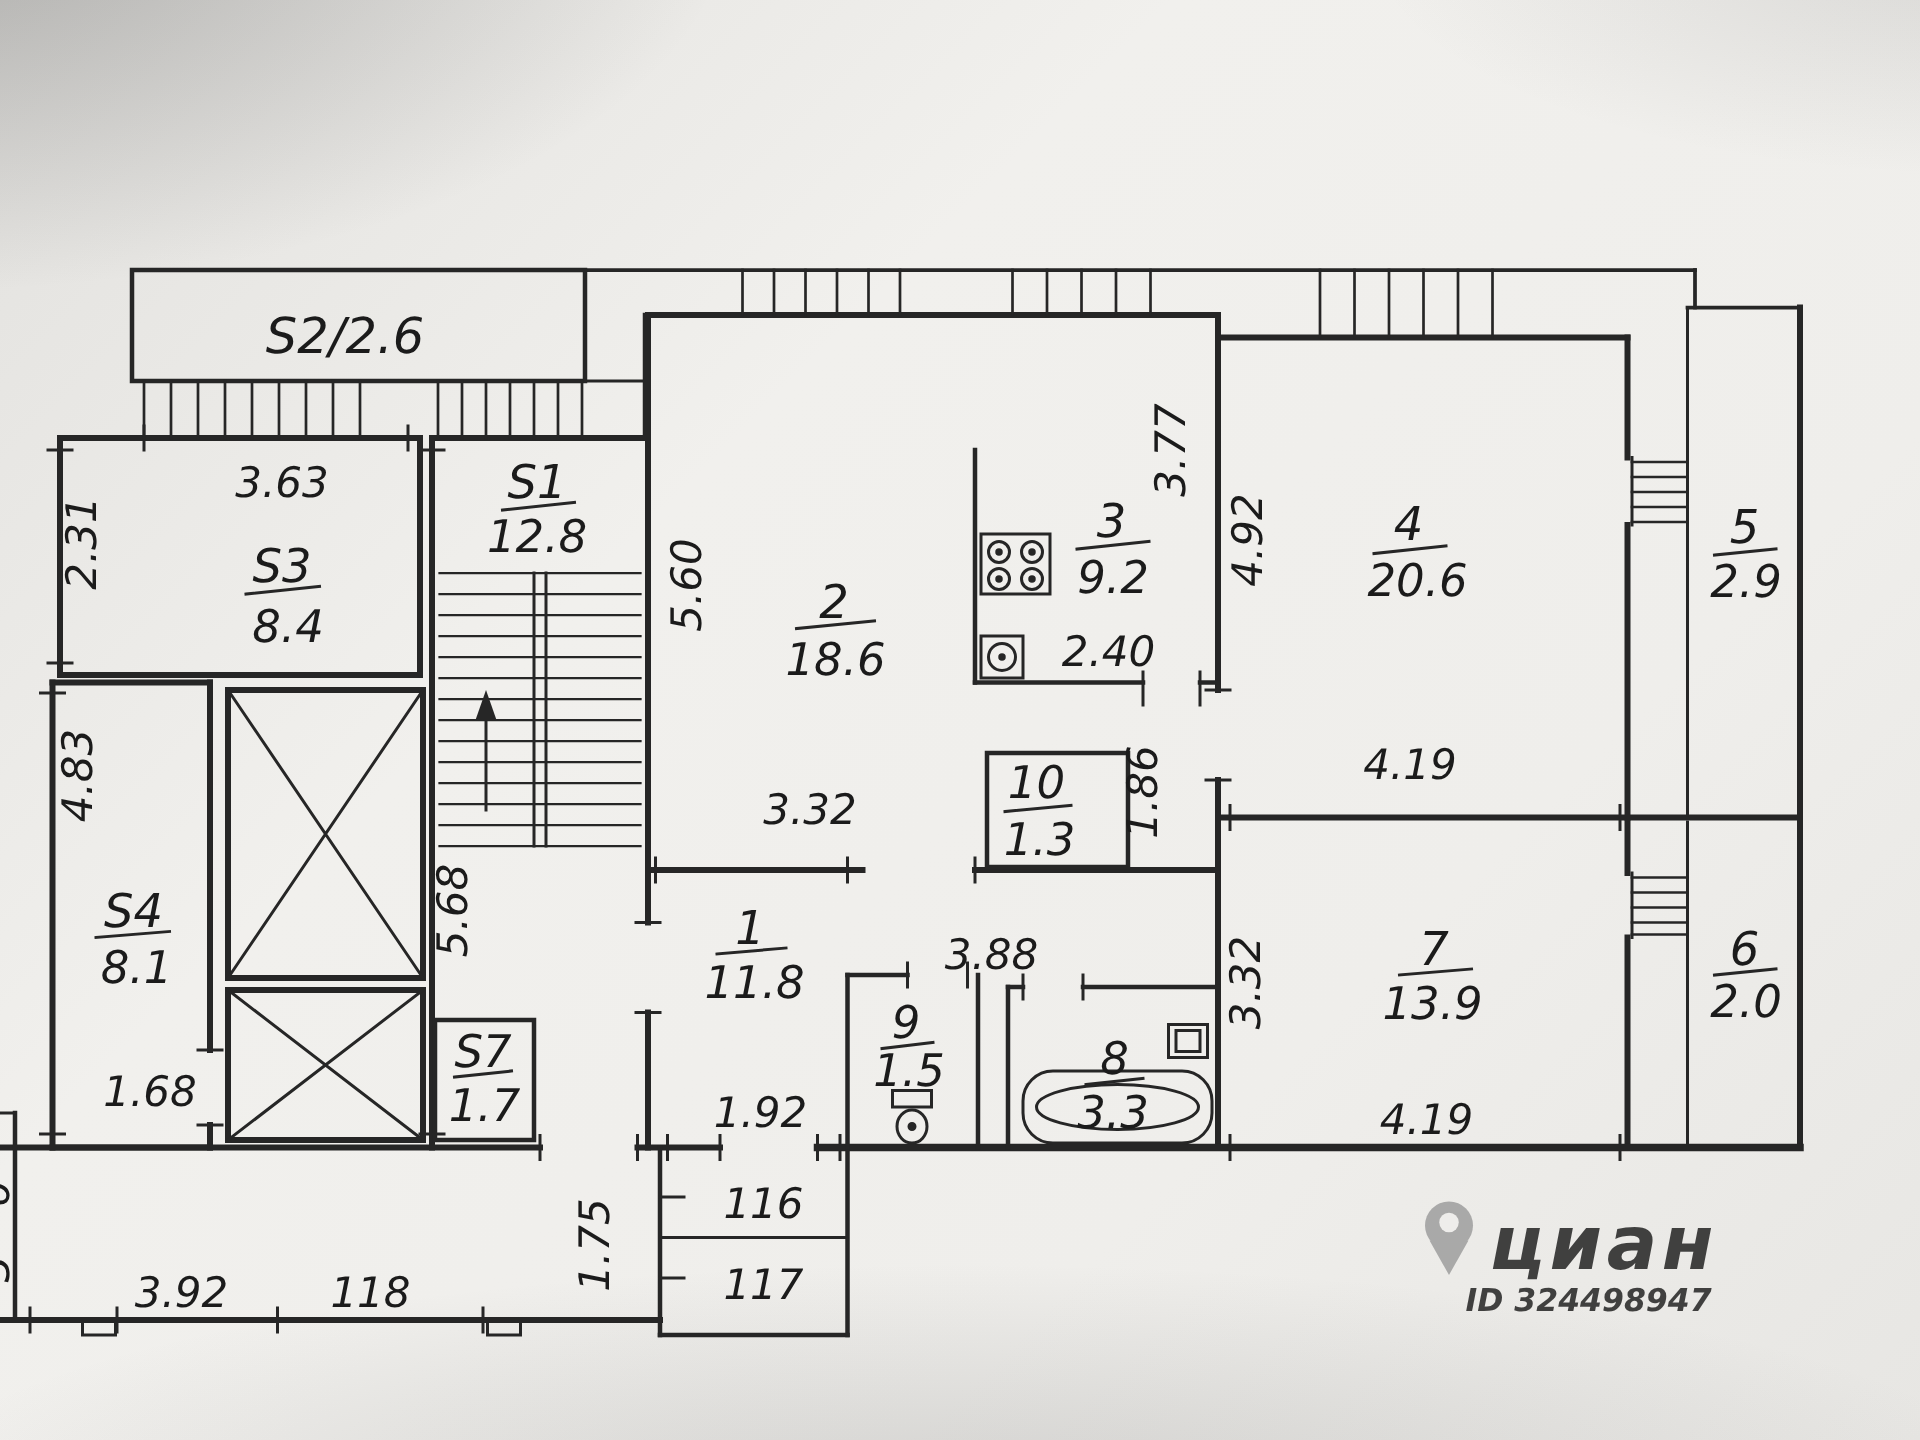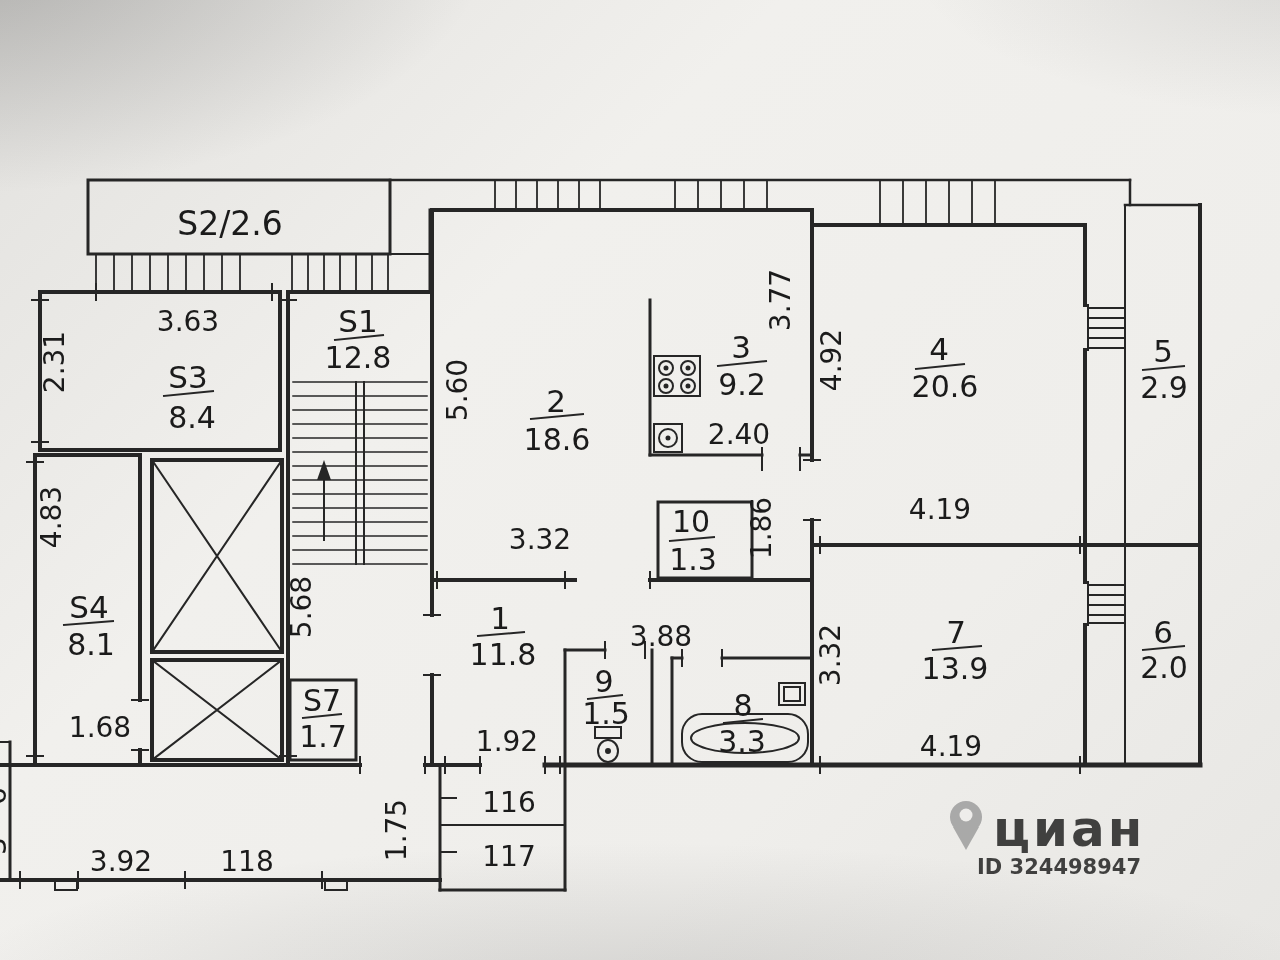--- a/index.html
+++ b/index.html
@@ -5,21 +5,21 @@
   html,body{margin:0;padding:0;}
   body{
     width:1280px;height:960px;overflow:hidden;
     font-family:"DejaVu Sans",sans-serif;
     background:
       radial-gradient(900px 420px at -4% -6%, rgba(60,60,60,.32), transparent 60%),
       radial-gradient(700px 260px at 104% -4%, rgba(90,90,90,.16), transparent 60%),
       radial-gradient(1100px 240px at 50% 104%, rgba(80,80,80,.18), transparent 65%),
       linear-gradient(135deg,#e2e1de 0%,#f1f0ed 35%,#efeeeb 70%,#e7e6e3 100%);
   }
-  .photo{position:relative;width:1280px;height:720px;}
+  .photo{position:relative;width:1280px;height:720px;font-style:italic;}
   svg{position:absolute;inset:0;}
   svg text{font-family:"DejaVu Sans",sans-serif;fill:#1b1b1b;}
   .plan-line{stroke:#262626;fill:none;stroke-linecap:square;}
   .wm{opacity:.82;}
 </style>
 </head>
 <body>
 
 <div class="photo">
 <svg viewBox="0 0 1280 960" width="1280" height="960">

